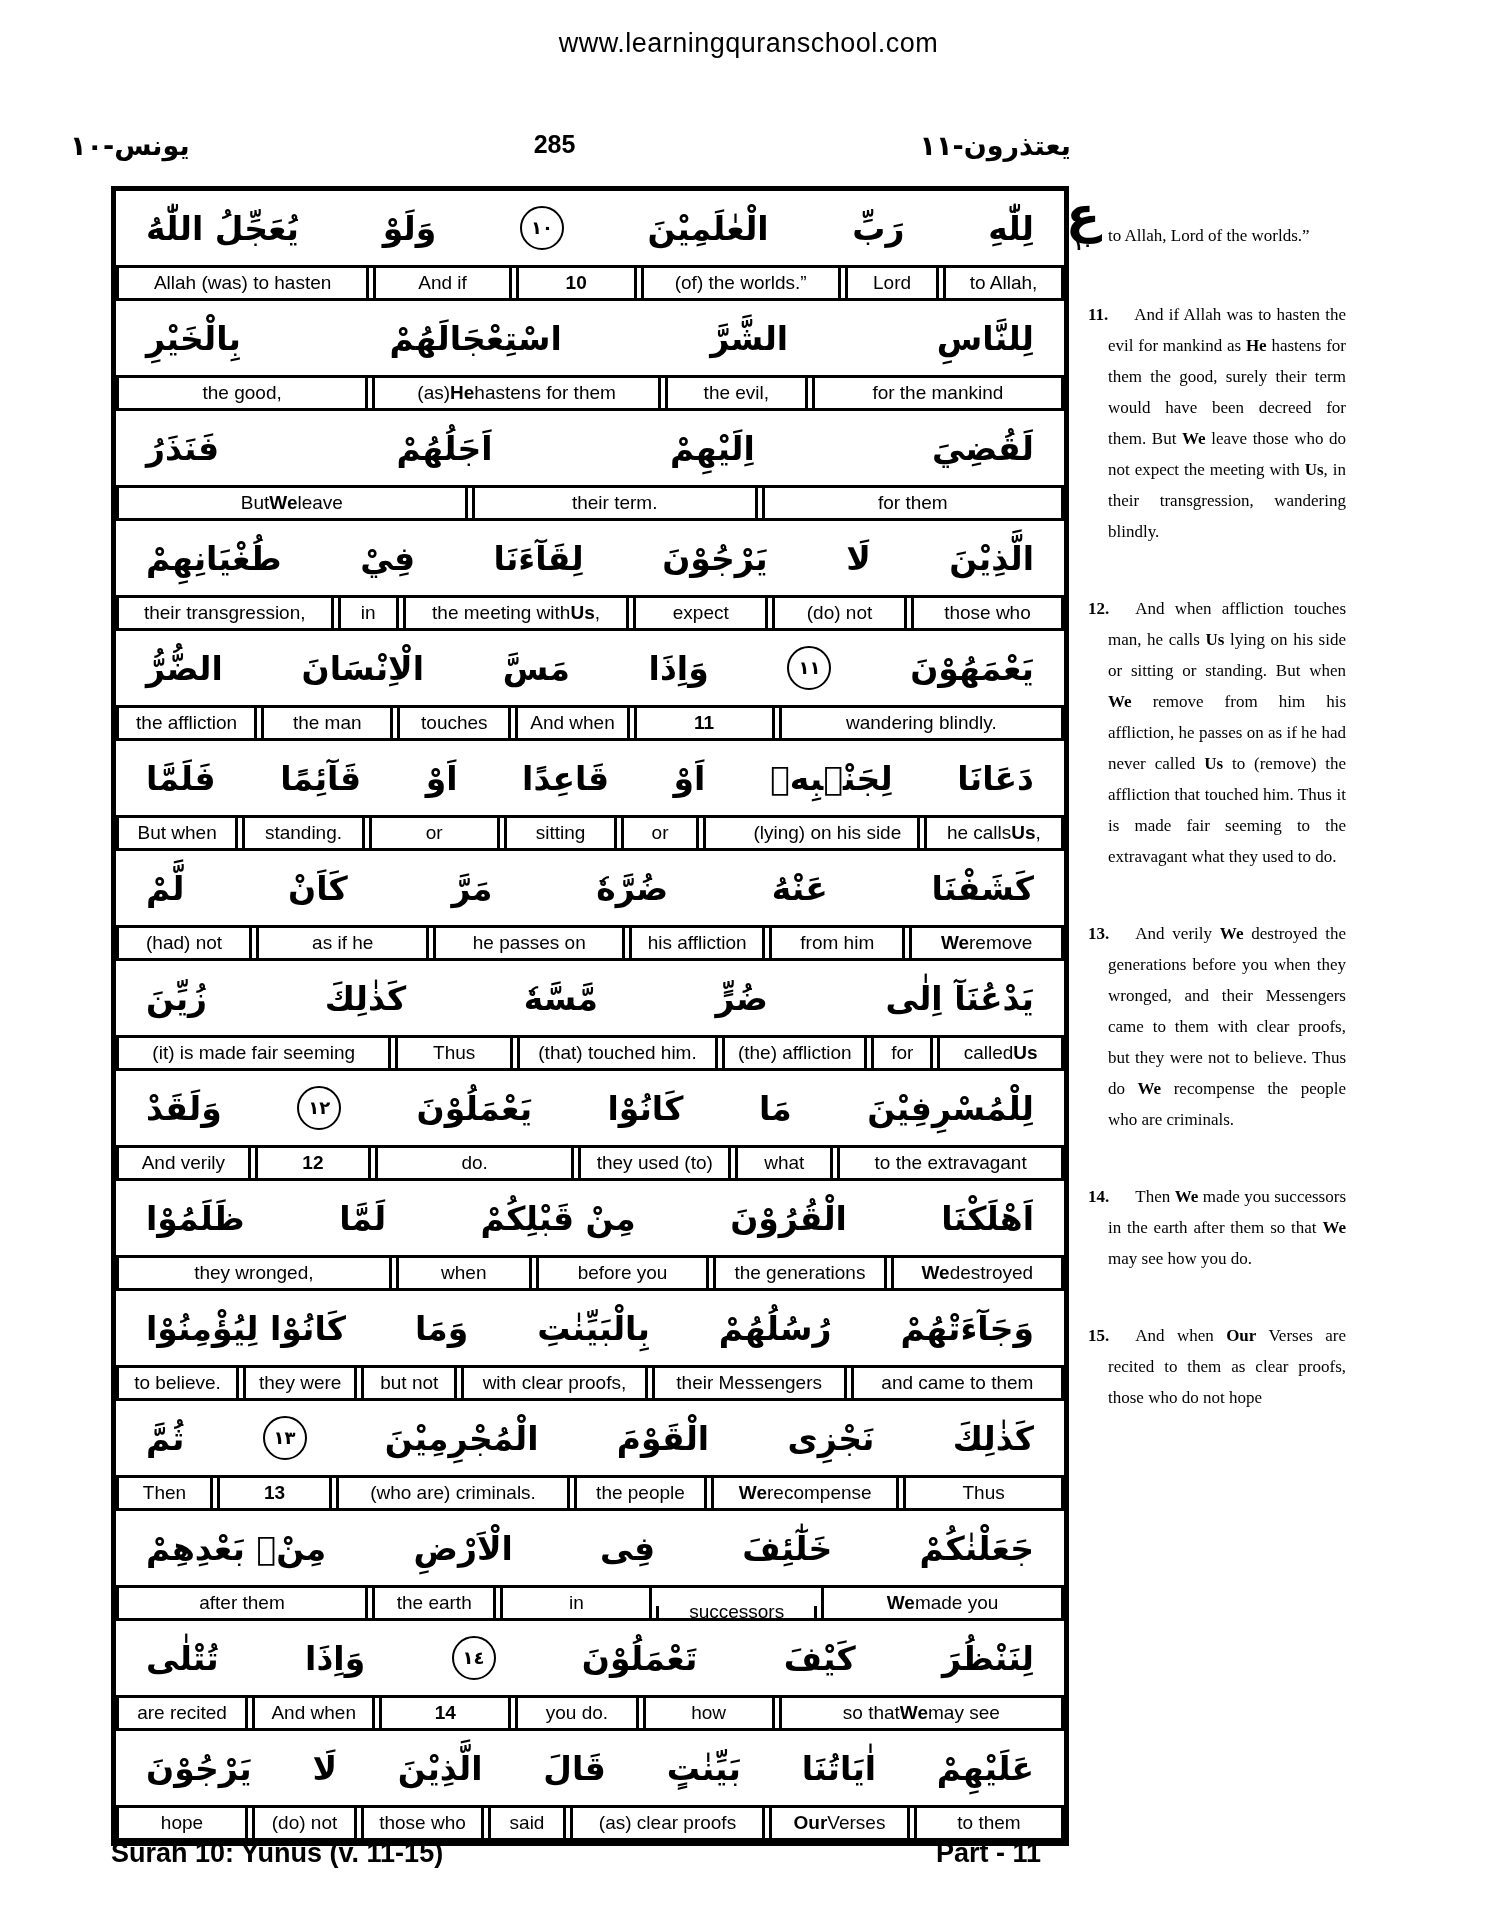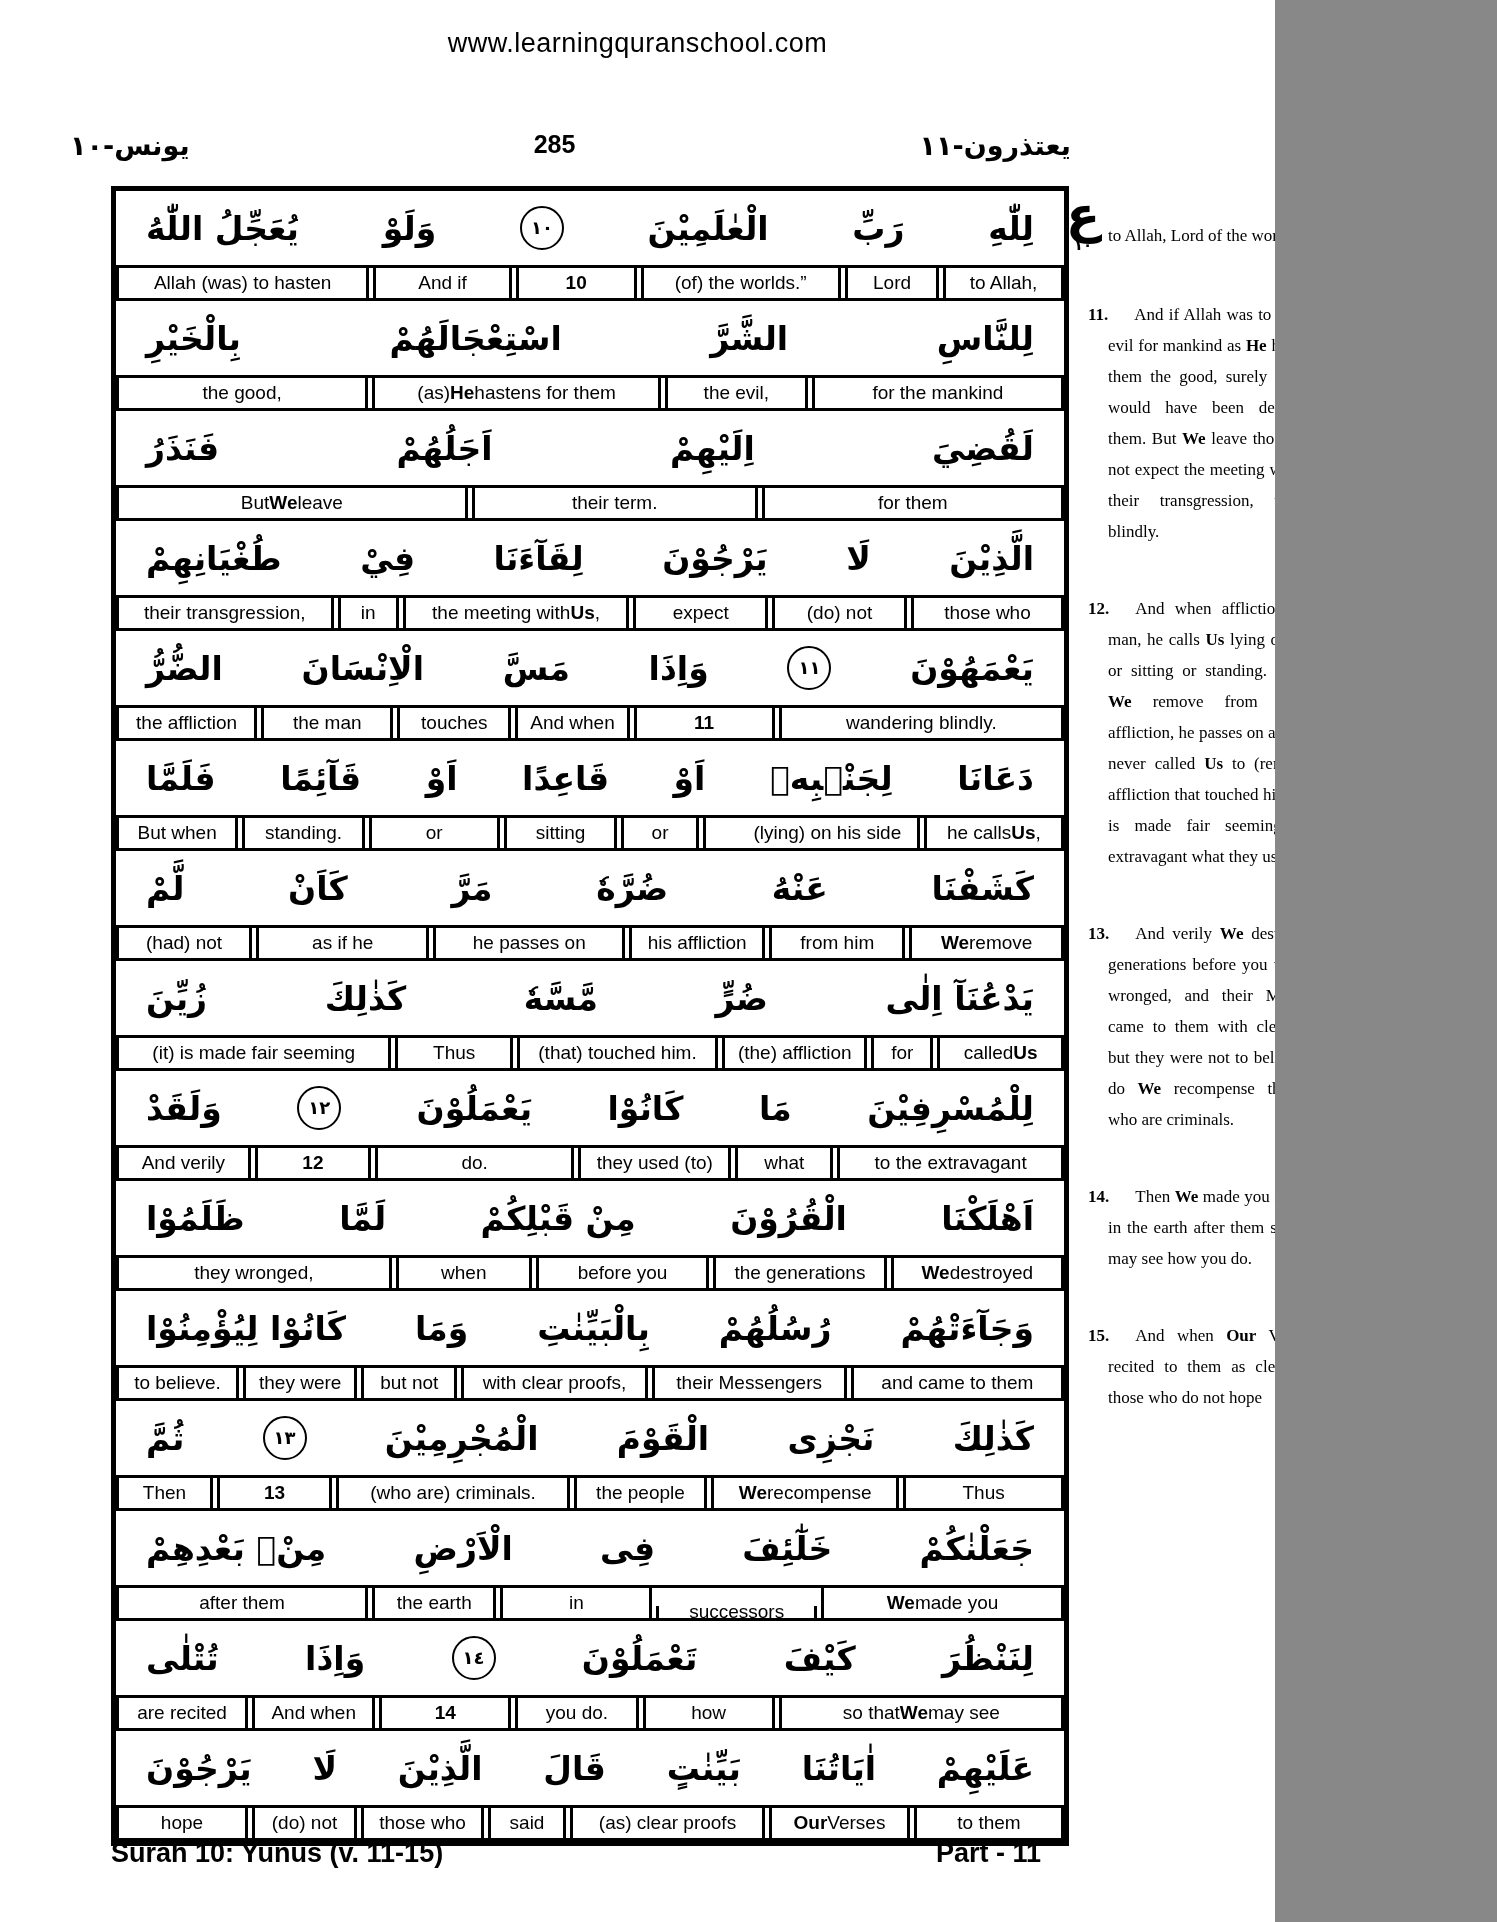--- a/index.html
+++ b/index.html
@@ -1,16 +1,16 @@
 <!DOCTYPE html>
 <html><head>
 <meta charset="utf-8">
 <style>
   html,body{margin:0;padding:0;background:#888;}
-  .page{position:relative;width:1275px;height:1922px;background:#ffffff;color:#000;
+  .page{position:relative;width:1497px;height:1922px;background:#ffffff;color:#000;
         font-family:"Liberation Sans",sans-serif;overflow:hidden;}
   .url{position:absolute;top:28px;left:0;width:100%;text-align:center;
        font-size:27px;letter-spacing:0.5px;}
   
   .hdr{position:absolute;top:130px;left:70px;width:1001px;display:flex;align-items:flex-end;}
   .hdr-ar{font-family:"DejaVu Sans",sans-serif;font-weight:bold;font-size:27px;direction:rtl;}
   .hdr-center{flex:1;text-align:center;font-weight:bold;font-size:25px;padding-bottom:2px;}
   
   .ruku{position:absolute;left:1064px;top:192px;width:38px;text-align:center;
         font-family:"DejaVu Sans",sans-serif;font-weight:bold;}

